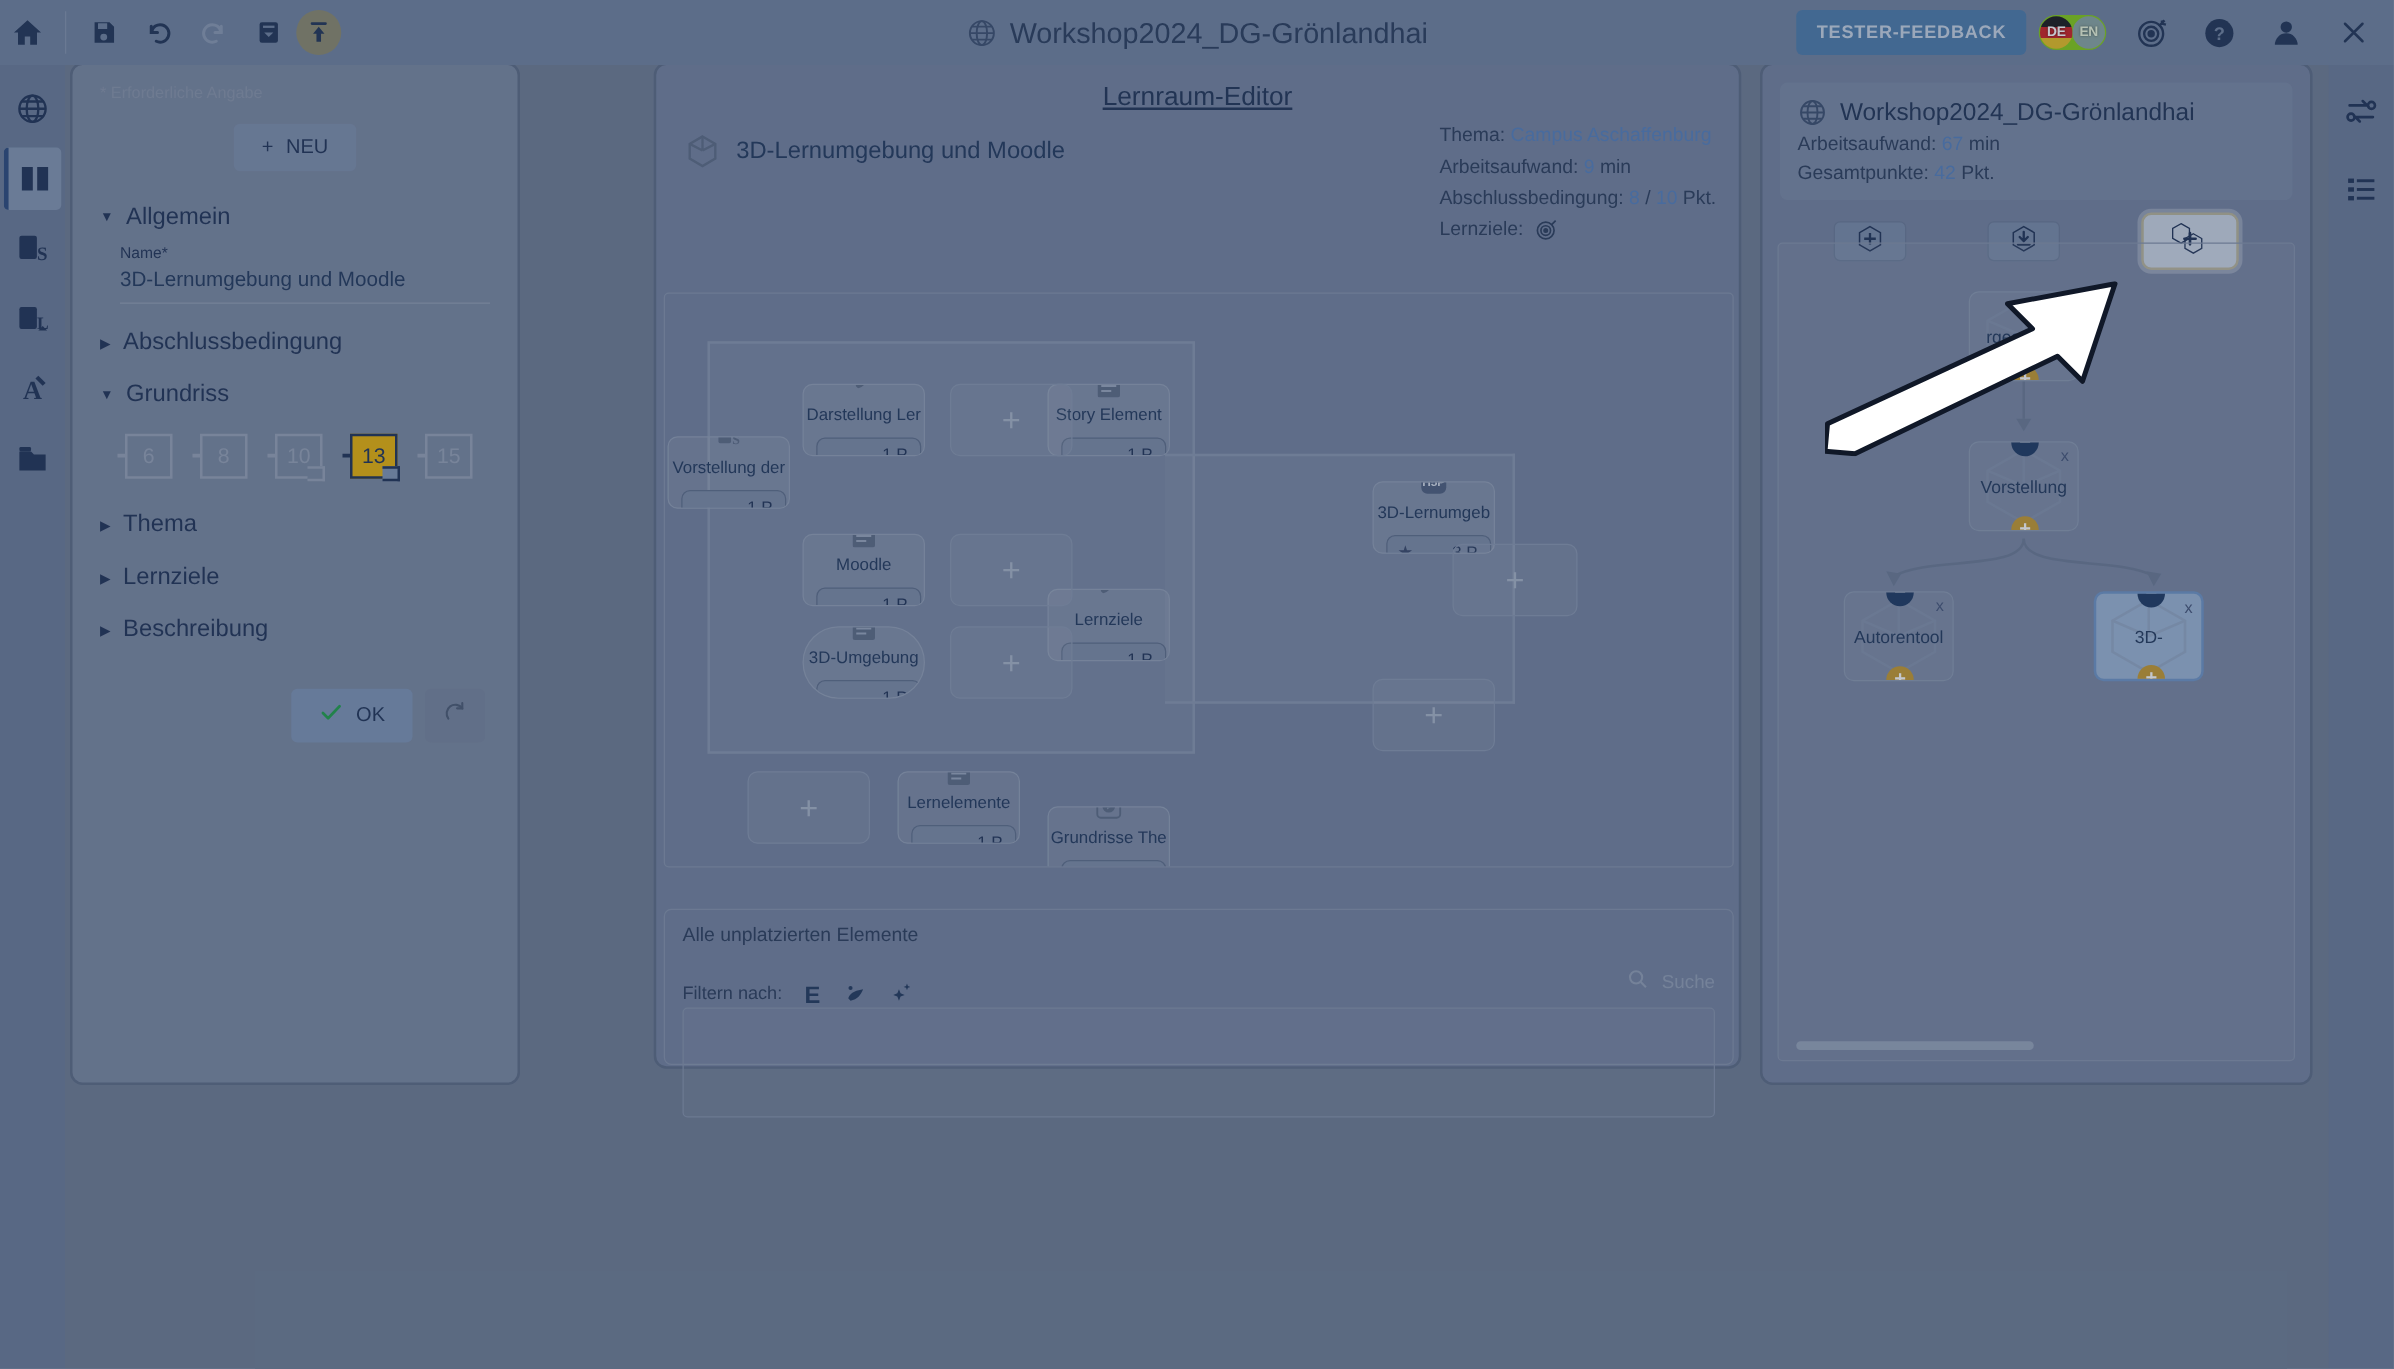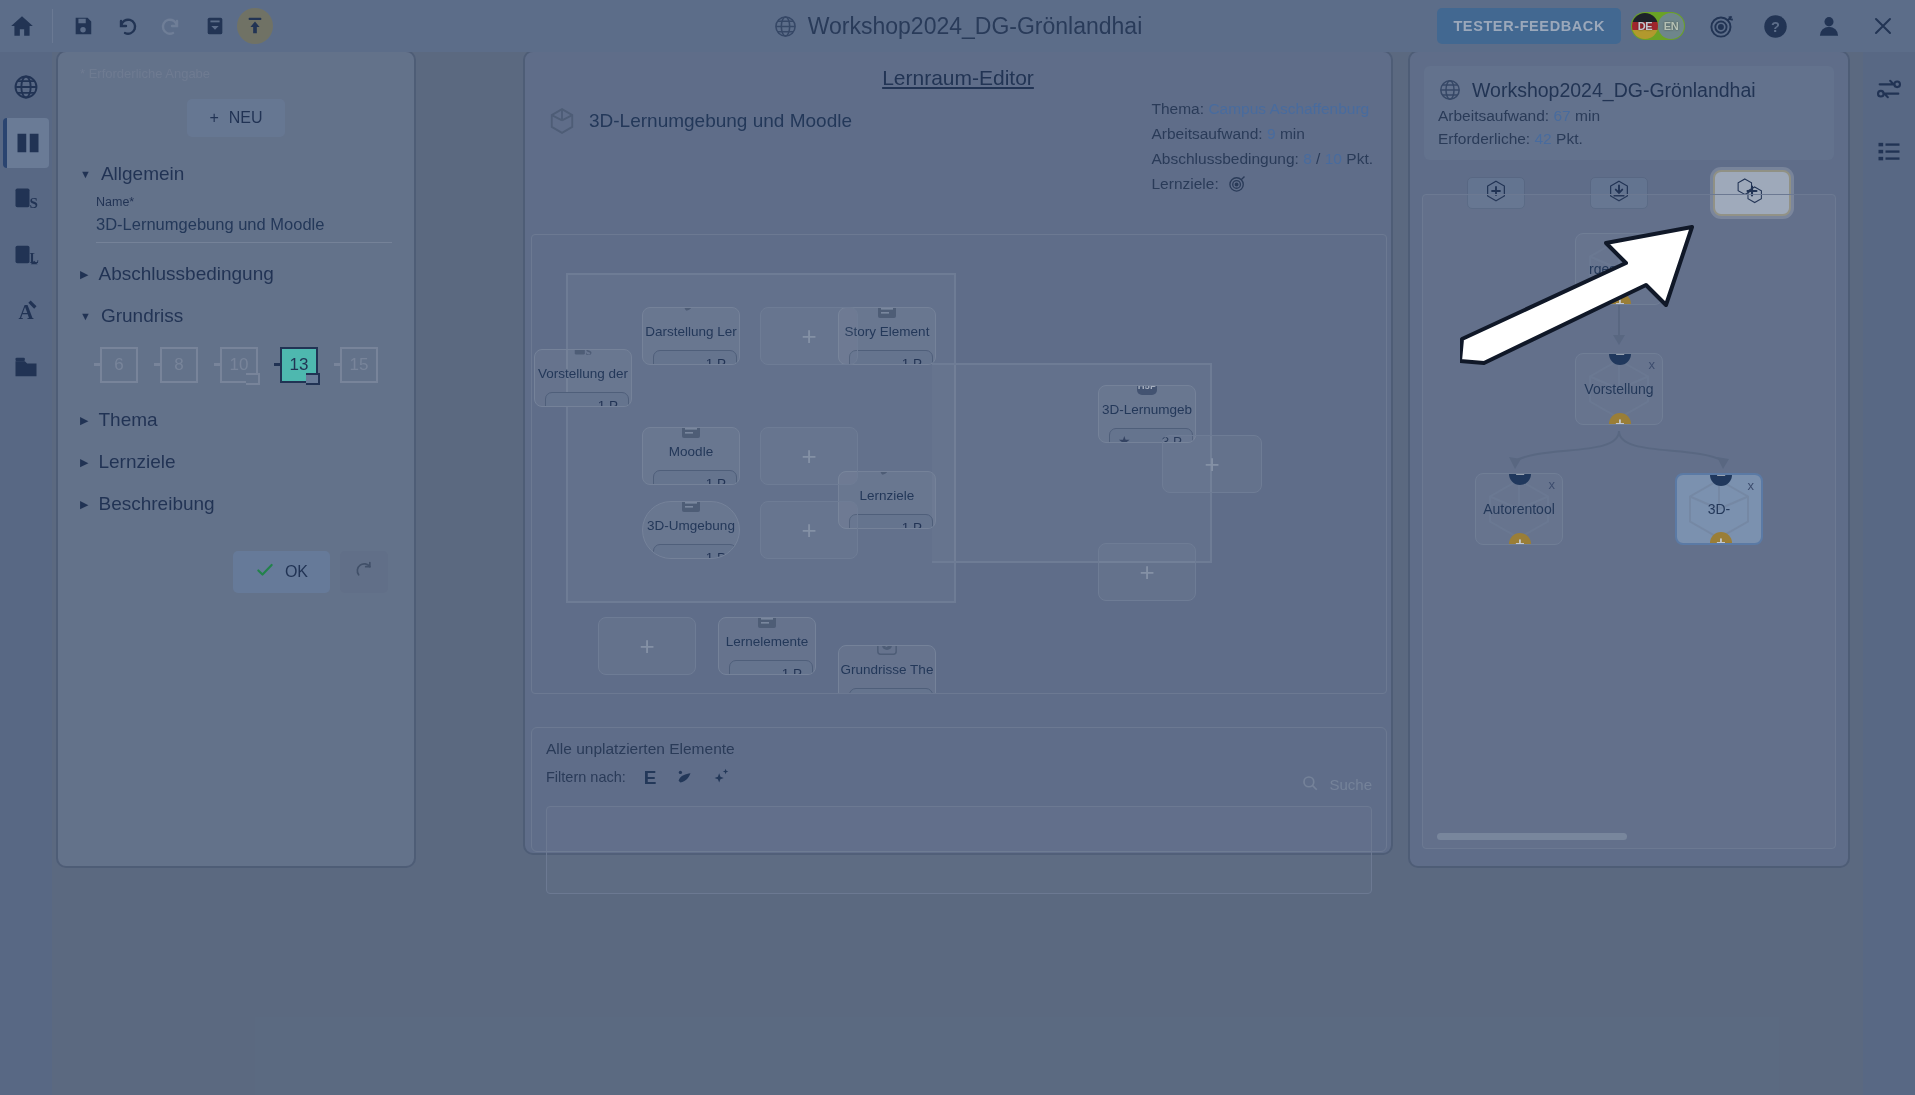--- a/index.html
+++ b/index.html
@@ -103,21 +103,21 @@
     border-bottom: 1px solid #94a0b4;
   }
   .grundriss-row { display: flex; gap: 12px; margin: 18px 0 4px 14px; align-items: center; }
   .gr-opt { position: relative; width: 48px; height: 44px; }
   .gr-shape {
     position: absolute; left: 6px; top: 2px; width: 38px; height: 36px;
     border: 2px solid #97a3b7; color: #97a3b7;
     display: flex; align-items: center; justify-content: center;
     font-size: 17px;
   }
-  .gr-opt.sel .gr-shape { border-color: #1f3256; color: #1f3256; background: #5eead4; }
+  .gr-opt.sel .gr-shape { border-color: #1f3256; color: #1f3256; background: #eab308; }
   .gr-notch {
     position: absolute; right: 2px; bottom: 4px; width: 14px; height: 12px;
     border: 2px solid #97a3b7; border-left: none; background: #7b89a1;
   }
   .gr-opt.sel .gr-notch { border-color: #1f3256; background: #8296b4; }
   .gr-tick { position: absolute; left: 0; top: 18px; width: 6px; height: 3px; background: #97a3b7; }
   .gr-opt.sel .gr-tick { background: #1f3256; }
   #lp-actions { display: flex; justify-content: flex-end; gap: 10px; margin: 36px 4px 0 0; }
   #ok-btn {
     background: #7e95b6; border: none; border-radius: 5px; padding: 9px 22px;
@@ -179,21 +179,21 @@
   .node.empty {
     background: rgba(255,255,255,0.05); border: 1px solid #8a98b0;
     align-items: center; padding-top: 0; font-size: 26px; color: #a8b4c7;
   }
   .node.empty.wide { width: 100px; }
   #unplaced {
     position: absolute; left: 6px; top: 675px; width: 856px; height: 125px;
     border: 1px solid #8794ac; border-radius: 6px; padding: 12px 14px;
   }
   #unplaced-title { font-size: 15.5px; color: #2b3d5c; }
-  #filter-row { display: flex; align-items: center; gap: 14px; margin-top: 8px; font-size: 14.5px; color: #2b3d5c; }
+  #filter-row { display: flex; align-items: center; gap: 14px; margin-top: 26px; font-size: 14.5px; color: #2b3d5c; }
   .filter-ico { color: #22395d; display: flex; align-items: center; }
   #search-box {
     position: absolute; right: 14px; top: 46px; display: flex; align-items: center; gap: 10px;
     color: #93a0b6; font-size: 15px;
   }
   #unplaced-list {
     position: absolute; left: 14px; right: 14px; top: 78px; height: 88px;
     border: 1px solid #8794ac; border-radius: 4px; background: rgba(255,255,255,0.03);
   }
 
@@ -744,21 +744,21 @@
             </svg>
         </span>
         <span>Workshop2024_DG-Grönlandhai</span>
       </div>
       <div class="rp-line">
         <span>Arbeitsaufwand:</span>
         <span class="accent">67</span>
         <span>min</span>
       </div>
       <div class="rp-line">
-        <span>Erforderliche:</span>
+        <span>Gesamtpunkte:</span>
         <span class="accent">42</span>
         <span>Pkt.</span>
       </div>
     </div>
 
     <div id="rp-tools">
       <div class="tool-btn">
         <span>
           <svg width="26" height="26" viewBox="0 0 28 28" fill="none" stroke="currentColor" stroke-width="1.3">
               <path d="M14 3.5l9 5.2v10.6l-9 5.2-9-5.2V8.7z"></path>

